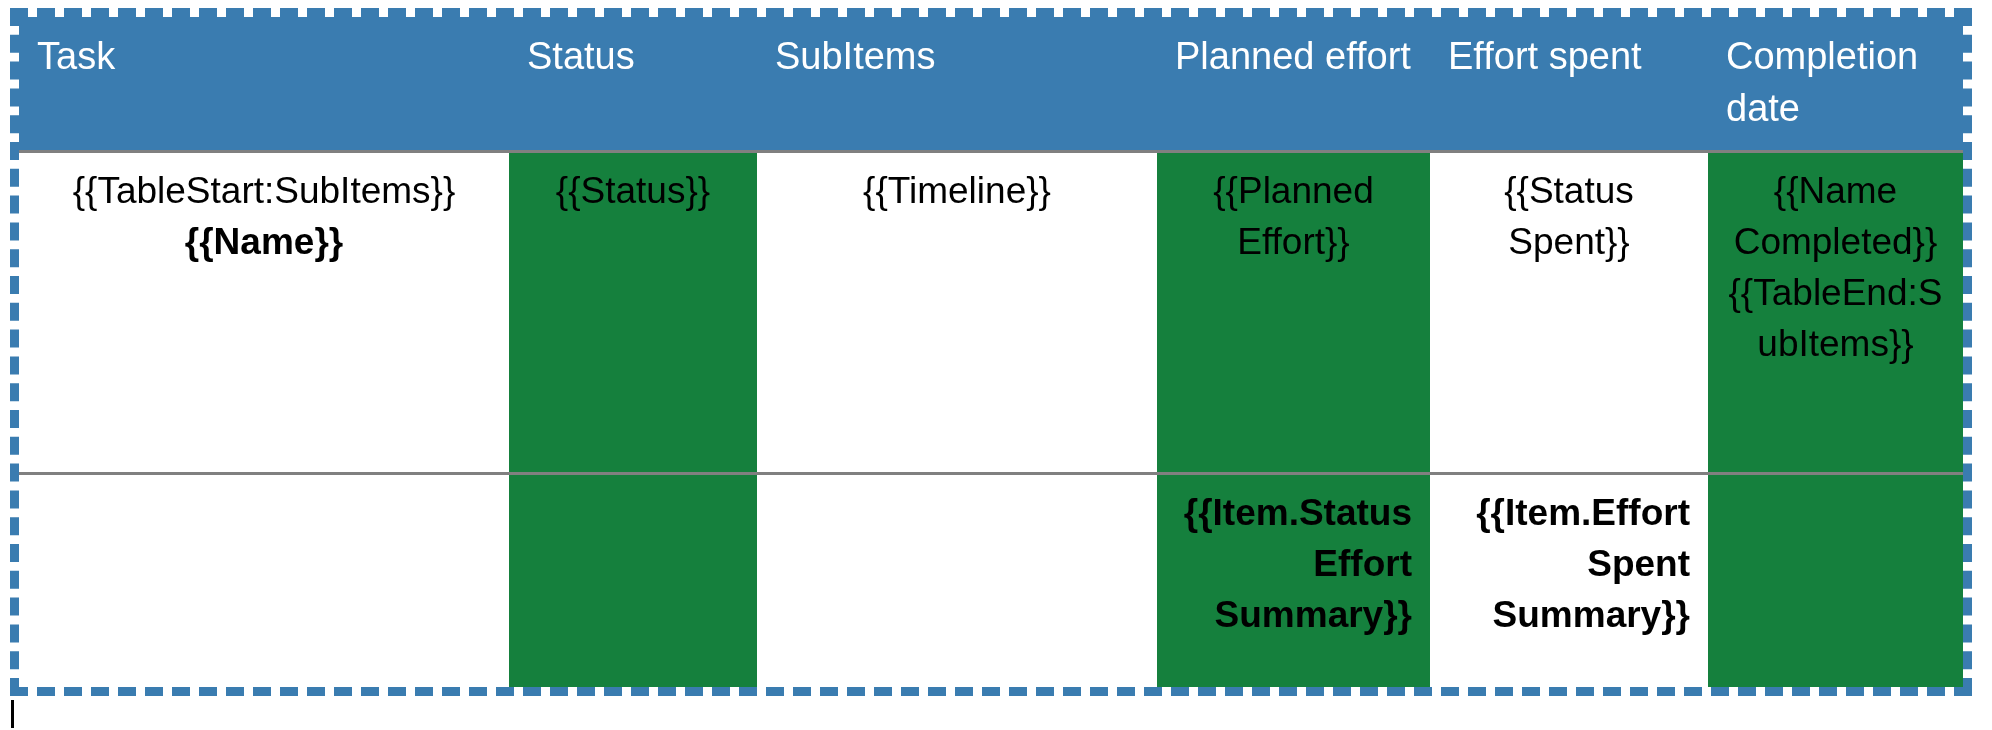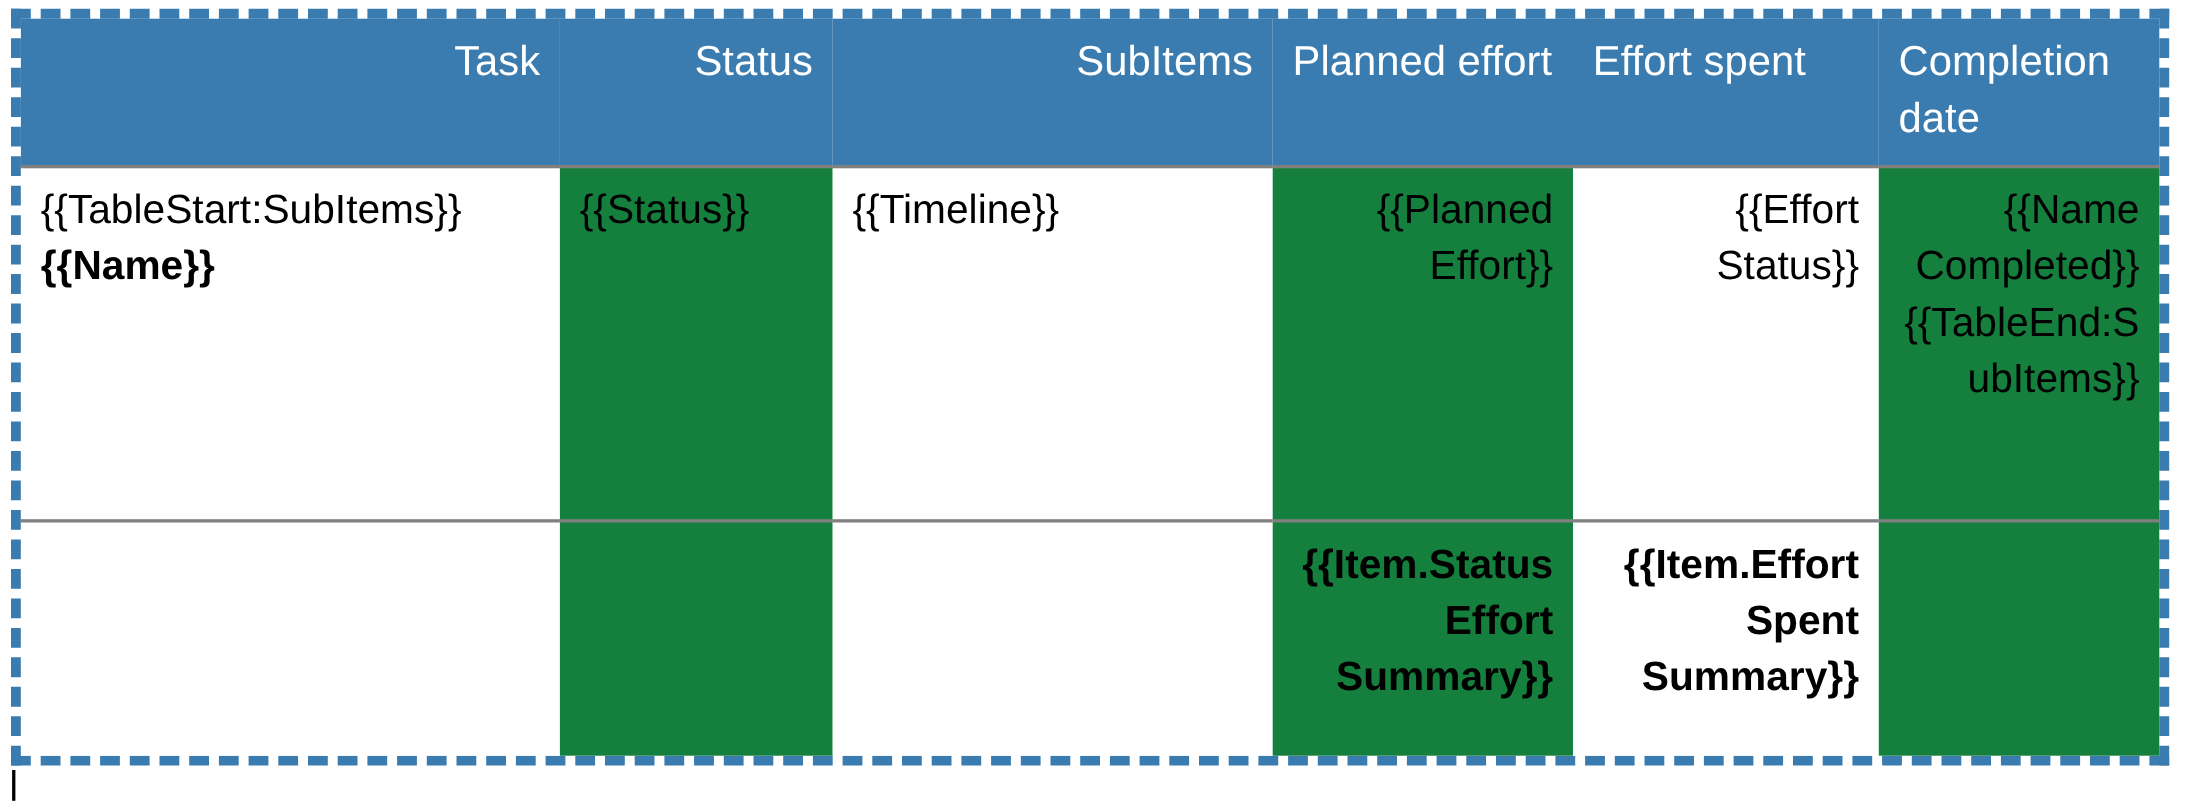--- a/index.html
+++ b/index.html
@@ -53,21 +53,21 @@
     background: #3a7cb0;
     color: #ffffff;
     font-size: 38px;
     font-weight: 400;
     line-height: 1.36;
     padding: 14px 18px 16px 18px;
     vertical-align: top;
     border: none;
     box-sizing: border-box;
   }
-  thead th.left  { text-align: right; }
+  thead th.left  { text-align: left; }
   thead th.right { text-align: left; }
   thead tr { height: 128px; }
 
   
   tbody tr.row-sub td { border-top: 3px solid #808080; }
 
   
   tbody td {
     font-size: 37px;
     line-height: 1.38;
@@ -77,21 +77,21 @@
     background: #ffffff;
     border: none;
     box-sizing: border-box;
     word-wrap: break-word;
     overflow-wrap: break-word;
   }
   tbody td.shaded { background: #15803d; }
   tbody td.right  { text-align: right; }
   tbody td.left   { text-align: left; }
 
-  tbody tr.row-sub td { height: 296px; }
+  tbody tr.row-sub td { height: 296px; text-align: center; }
   tbody tr.row-summary td {
     height: 196px;
     border-top: 3px solid #808080;
   }
 
   .cell-line { display: block; }
   .cell-line.b { font-weight: bold; }
 
   
   .caret {
@@ -139,21 +139,21 @@
           <td class="left shaded">
               <span class="cell-line">{{Status}}</span>
             </td>
           <td class="left">
               <span class="cell-line">{{Timeline}}</span>
             </td>
           <td class="right shaded">
               <span class="cell-line">{{Planned Effort}}</span>
             </td>
           <td class="right">
-              <span class="cell-line">{{Effort Status}}</span>
+              <span class="cell-line">{{Status Spent}}</span>
             </td>
           <td class="right shaded">
               <span class="cell-line">{{Name Completed}}</span>
               <span class="cell-line">{{TableEnd:SubItems}}</span>
             </td>
         </tr>
         <tr class="row-summary">
           <td class="left"></td>
           <td class="left shaded"></td>
           <td class="left"></td>

